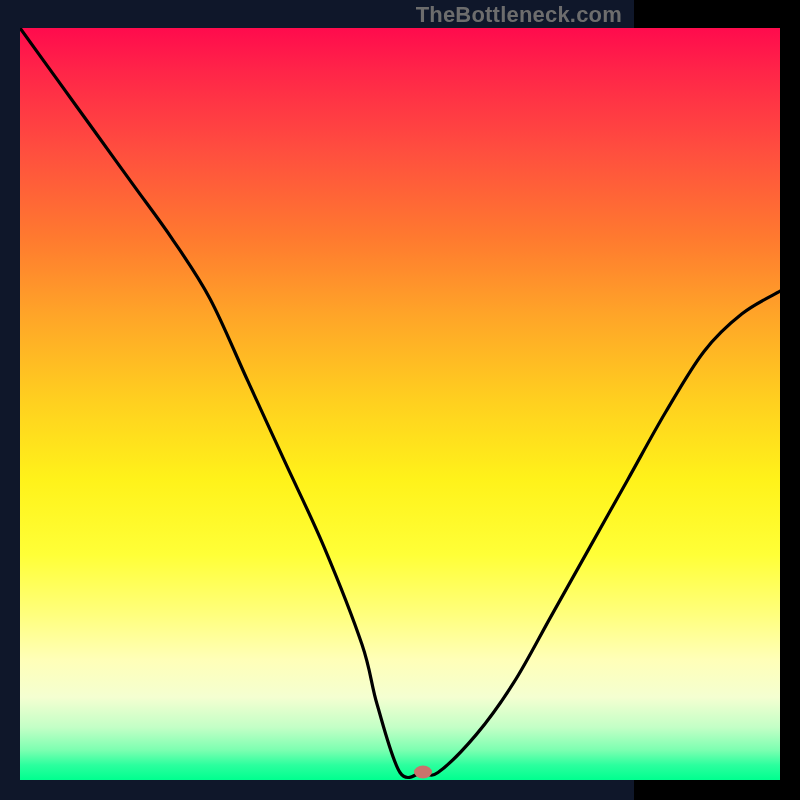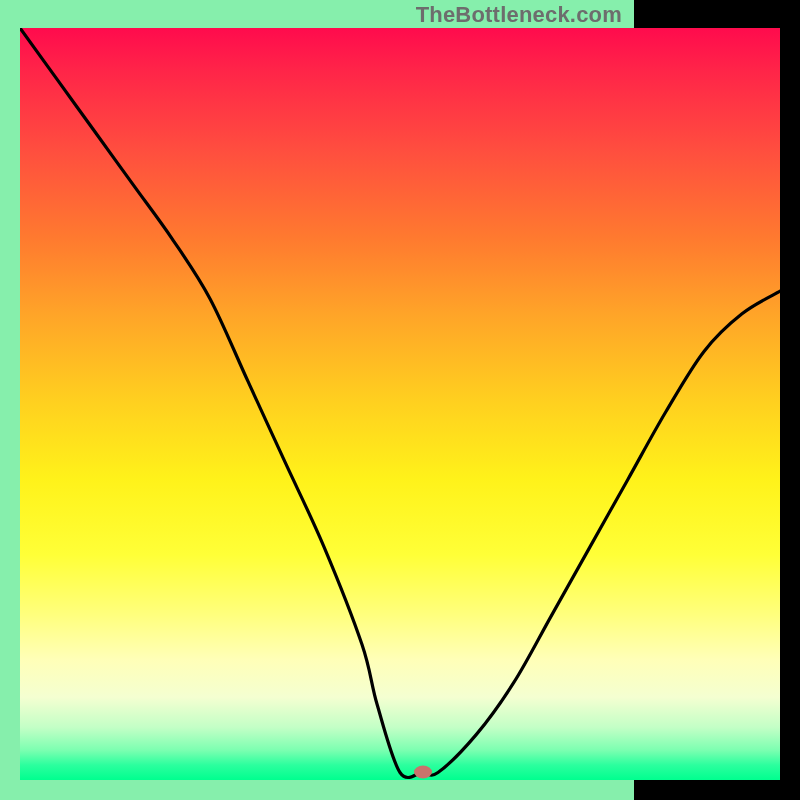--- a/index.html
+++ b/index.html
@@ -1,21 +1,21 @@
 <!DOCTYPE html>
 <html><head>
 <meta charset="utf-8">
 <style>
   * { margin: 0; padding: 0; box-sizing: border-box; }
   html, body { width: 800px; height: 800px; overflow: hidden; background: #000; }
   .container {
     position: relative;
     width: 634px;
     height: 800px;
-    background: #86efac;
+    background: #0f172a;
   }
   .watermark {
     position: absolute;
     top: 2px;
     right: 12px;
     font-family: Arial, Helvetica, sans-serif;
     font-size: 22px;
     font-weight: 600;
     color: #6d6d6d;
     letter-spacing: 0.2px;

